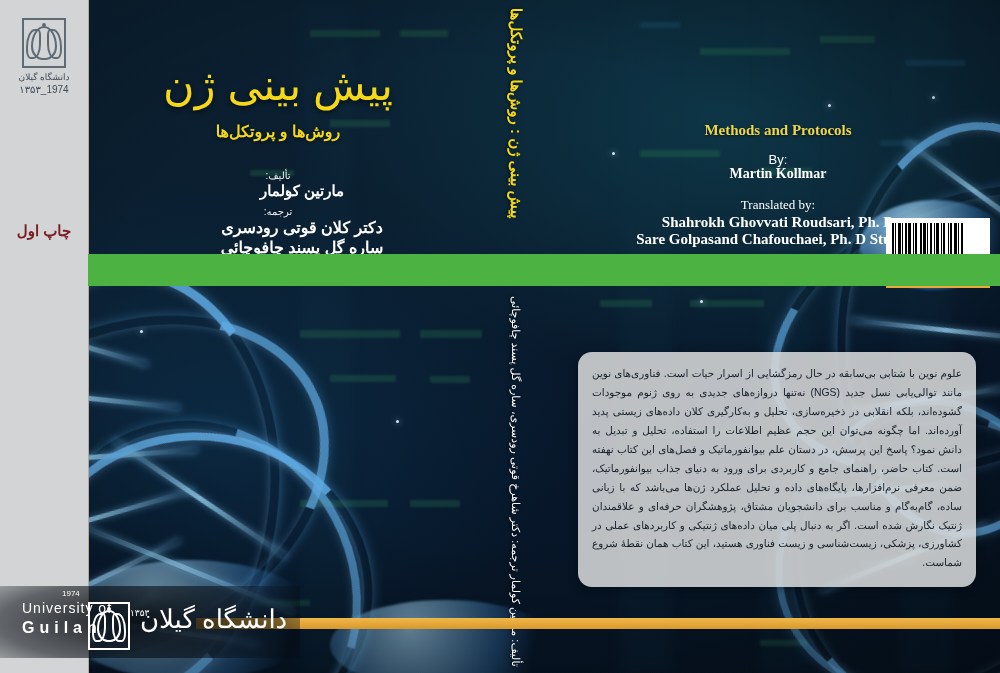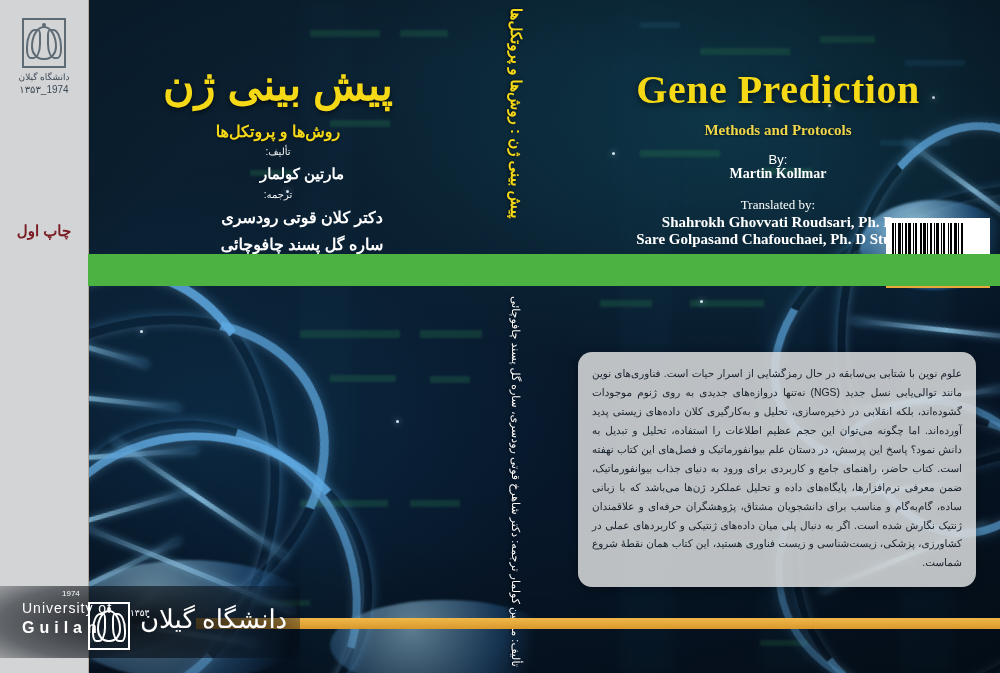--- a/index.html
+++ b/index.html
@@ -84,31 +84,31 @@
   .band-en{
     position:absolute;left:556px;top:0;height:32px;line-height:32px;
     color:#ffffff;font-size:17px;font-weight:bold;white-space:nowrap;
     font-family:"Liberation Sans",sans-serif;
   }
 
   
   .front{position:absolute;left:88px;top:0;width:388px;height:673px;}
   .fa-title{
     position:absolute;left:0;right:8px;top:60px;text-align:center;
-    direction:rtl;color:#f5d916;font-size:43px;font-weight:bold;
+    direction:rtl;color:#f5d916;font-size:43px;font-weight:normal;
     text-shadow:0 2px 5px rgba(0,0,0,.6);
   }
   .fa-subtitle{
     position:absolute;left:0;right:8px;top:122px;text-align:center;
     direction:rtl;color:#f5d916;font-size:16px;font-weight:bold;
     text-shadow:0 1px 3px rgba(0,0,0,.6);
   }
-  .fa-credits{position:absolute;left:0;right:8px;top:140px;text-align:center;direction:rtl;color:#fff;}
+  .fa-credits{position:absolute;left:0;right:8px;top:164px;text-align:center;direction:rtl;color:#fff;}
   .fa-credits .lbl{font-size:10px;margin-top:6px;opacity:.95;}
-  .fa-credits .nm{font-size:15px;font-weight:bold;margin-top:8px;padding-left:48px;}
+  .fa-credits .nm{font-size:15px;font-weight:bold;margin-top:1px;padding-left:48px;}
   .fa-credits .nm.big{font-size:16px;}
   .fa-credits .aff{font-size:8.5px;margin-top:1px;opacity:.92;}
 
   
   .spine{position:absolute;left:476px;top:0;width:80px;height:673px;}
   .spine-top{
     position:absolute;left:0;top:8px;width:80px;height:240px;
     display:flex;align-items:flex-start;justify-content:center;
   }
   .spine-top span{
@@ -332,21 +332,20 @@
   <div class="spine">
     <div class="spine-top">
       <span>پیش بینی ژن : روش‌ها و پروتکل‌ها</span>
     </div>
     <div class="spine-bottom">
       <span>تألیف: مارتین کولمار    ترجمه: دکتر شاهرخ قوتی رودسری، ساره گل پسند چافوچائی</span>
     </div>
   </div>
 
   <div class="back">
-    <div class="en-title">Gene Prediction</div>
     <div class="en-subtitle">Methods and Protocols</div>
     <div class="en-by">By:</div>
     <div class="en-author">Martin Kollmar</div>
     <div class="en-transby">Translated by:</div>
     <div class="en-tr1">Shahrokh Ghovvati Roudsari, Ph. D</div>
     <div class="en-tr2">Sare Golpasand Chafouchaei, Ph. D Student</div>
 
     <div class="blurb">علوم نوین با شتابی بی‌سابقه در حال رمزگشایی از اسرار حیات است. فناوری‌های نوین مانند توالی‌یابی نسل جدید (NGS) نه‌تنها دروازه‌های جدیدی به روی ژنوم موجودات گشوده‌اند، بلکه انقلابی در ذخیره‌سازی، تحلیل و به‌کارگیری کلان داده‌های زیستی پدید آورده‌اند. اما چگونه می‌توان این حجم عظیم اطلاعات را استفاده، تحلیل و تبدیل به دانش نمود؟ پاسخ این پرسش، در دستان علم بیوانفورماتیک و فصل‌های این کتاب نهفته است. کتاب حاضر، راهنمای جامع و کاربردی برای ورود به دنیای جذاب بیوانفورماتیک، ضمن معرفی نرم‌افزارها، پایگاه‌های داده و تحلیل عملکرد ژن‌ها می‌باشد که با زبانی ساده، گام‌به‌گام و مناسب برای دانشجویان مشتاق، پژوهشگران حرفه‌ای و علاقمندان ژنتیک نگارش شده است. اگر به دنبال پلی میان داده‌های ژنتیکی و کاربردهای عملی در کشاورزی، پزشکی، زیست‌شناسی و زیست فناوری هستید، این کتاب همان نقطهٔ شروع شماست.</div>
 
     <div class="barcode-wrap">

